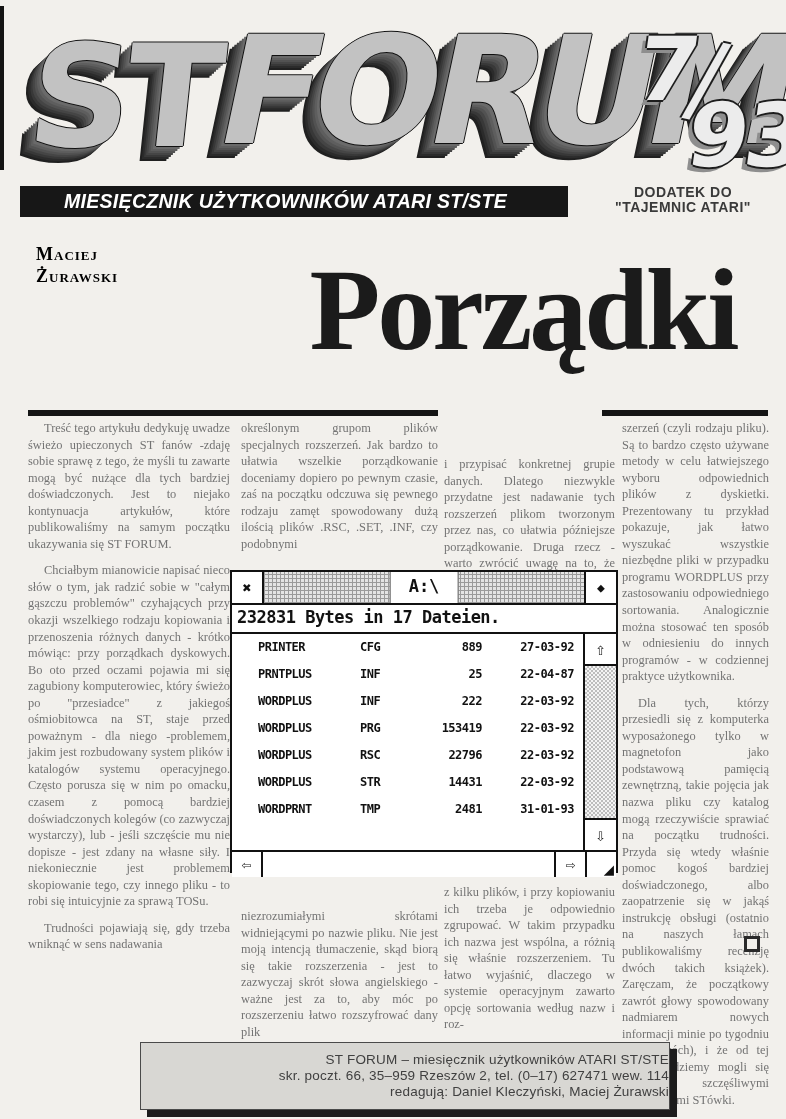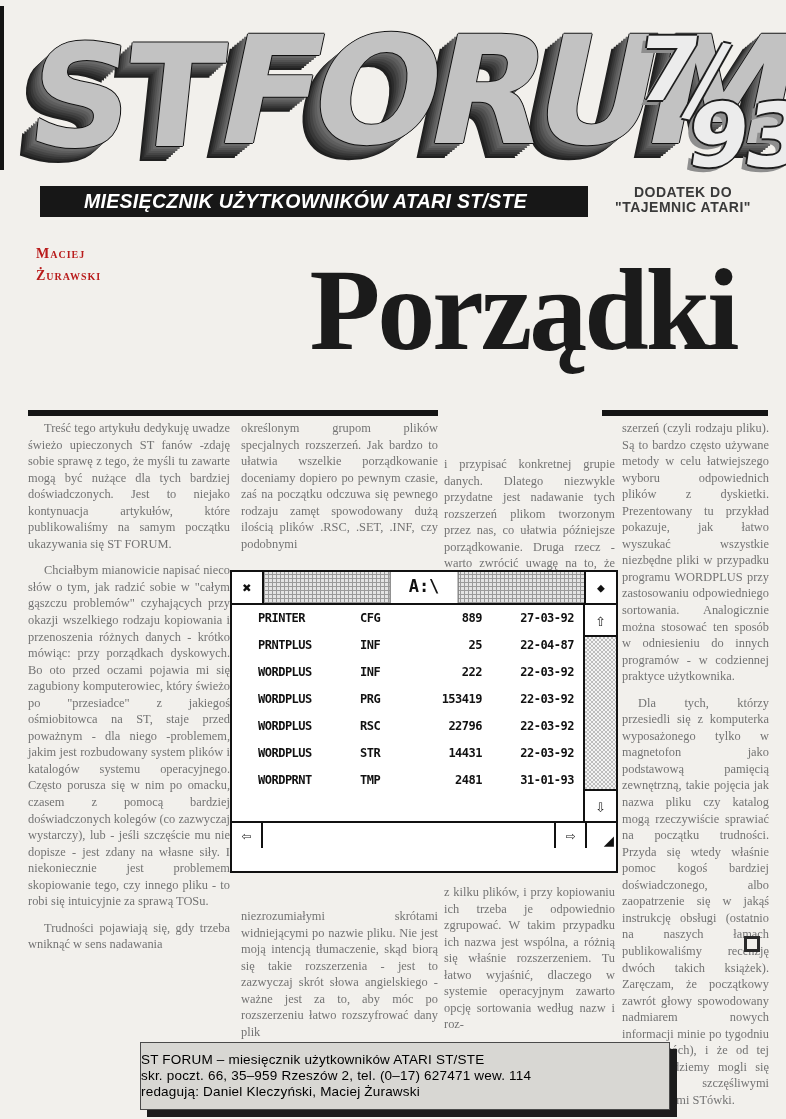--- a/index.html
+++ b/index.html
@@ -25,31 +25,31 @@
     text-shadow:-2px 0 #1d1d1d,2px 0 #1d1d1d,0 -2px #1d1d1d,0 2px #1d1d1d,-5px 5px #8e8e8e;
   }
   .issue-7{left:6px;top:-4px;font-size:88px;transform:skewX(-8deg);}
   .issue-slash{left:58px;top:-2px;font-size:100px;font-weight:400;transform:rotate(12deg);color:#ececec;
     text-shadow:-2px 0 #1d1d1d,2px 0 #1d1d1d,0 -2px #1d1d1d,0 2px #1d1d1d;}
   .issue-93{left:56px;top:62px;font-size:88px;transform:skewX(-8deg);letter-spacing:-4px;}
   .subtitle-bar{
     position:absolute;left:20px;top:186px;width:548px;height:31px;background:#171717;
     color:#fff;font-family:"Liberation Sans",sans-serif;font-style:italic;font-weight:700;
     font-size:19.5px;line-height:31px;padding-left:44px;box-sizing:border-box;
-    letter-spacing:.3px;white-space:nowrap;margin-left:20px;
+    letter-spacing:.3px;white-space:nowrap;
   }
   .supplement{
     position:absolute;left:592px;top:185px;width:182px;text-align:center;
     font-family:"Liberation Sans",sans-serif;font-weight:700;font-size:14px;line-height:15px;
     color:#3a3a3a;letter-spacing:.5px;
   }
   
   .byline{
     position:absolute;left:36px;top:243px;font-variant:small-caps;font-weight:700;
-    font-size:14px;line-height:22px;letter-spacing:1px;color:#b91c1c;
+    font-size:18px;line-height:22px;letter-spacing:1px;color:#000000;
   }
   .headline{
     position:absolute;left:268px;top:252px;width:510px;text-align:center;
     font-family:"Liberation Serif",serif;font-weight:700;font-size:116px;line-height:1;
     letter-spacing:-3px;color:#1b1b1b;z-index:3;
   }
   .rule{position:absolute;top:410px;height:6px;background:#151515;z-index:1;}
   .rule-left{left:28px;width:410px;}
   .rule-right{left:602px;width:166px;}
   
@@ -122,21 +122,21 @@
     font-size:17px;line-height:14px;color:#111;overflow:hidden;
   }
   .sizer span{margin:0 2px 1px 0;}
   
   .endmark{position:absolute;left:744px;top:936px;width:10px;height:10px;border:3px solid #2a2a2a;background:#f2f0ec;}
   .footer{
     position:absolute;left:140px;top:1042px;width:528px;height:66px;
     background:#d8d7d3;border:1px solid #4a4a4a;box-shadow:7px 7px 0 0 #1c1c1c;
     display:flex;flex-direction:column;justify-content:center;
     font-family:"Liberation Sans",sans-serif;font-size:13.5px;line-height:16px;
-    color:#000000;text-align:left;font-weight:400;letter-spacing:.2px;
+    color:#404040;text-align:right;font-weight:400;letter-spacing:.2px;
   }
 </style>
 </head>
 <body>
 
 <div class="edge-strip"></div>
 <div class="logo">
   <div class="logo3d logo-st">ST</div>
   <div class="logo3d logo-forum">FORUM</div>
   <div class="issue">
@@ -186,20 +186,21 @@
     <div class="closebox">
       <span>✖</span>
     </div>
     <div class="dragarea">
       <div class="titlelabel">A:\</div>
     </div>
     <div class="fullerbox">
       <span>◆</span>
     </div>
   </div>
+  <div class="infoline">232831 Bytes in 17 Dateien.</div>
   <div class="winbody">
     <div class="filelist">
         <div class="frow"><span class="fname">PRINTER</span><span class="fext">CFG</span><span class="fsize">889</span><span class="fdate">27-03-92</span></div>
         <div class="frow"><span class="fname">PRNTPLUS</span><span class="fext">INF</span><span class="fsize">25</span><span class="fdate">22-04-87</span></div>
         <div class="frow"><span class="fname">WORDPLUS</span><span class="fext">INF</span><span class="fsize">222</span><span class="fdate">22-03-92</span></div>
         <div class="frow"><span class="fname">WORDPLUS</span><span class="fext">PRG</span><span class="fsize">153419</span><span class="fdate">22-03-92</span></div>
         <div class="frow"><span class="fname">WORDPLUS</span><span class="fext">RSC</span><span class="fsize">22796</span><span class="fdate">22-03-92</span></div>
         <div class="frow"><span class="fname">WORDPLUS</span><span class="fext">STR</span><span class="fsize">14431</span><span class="fdate">22-03-92</span></div>
         <div class="frow"><span class="fname">WORDPRNT</span><span class="fext">TMP</span><span class="fsize">2481</span><span class="fdate">31-01-93</span></div>
       </div>

